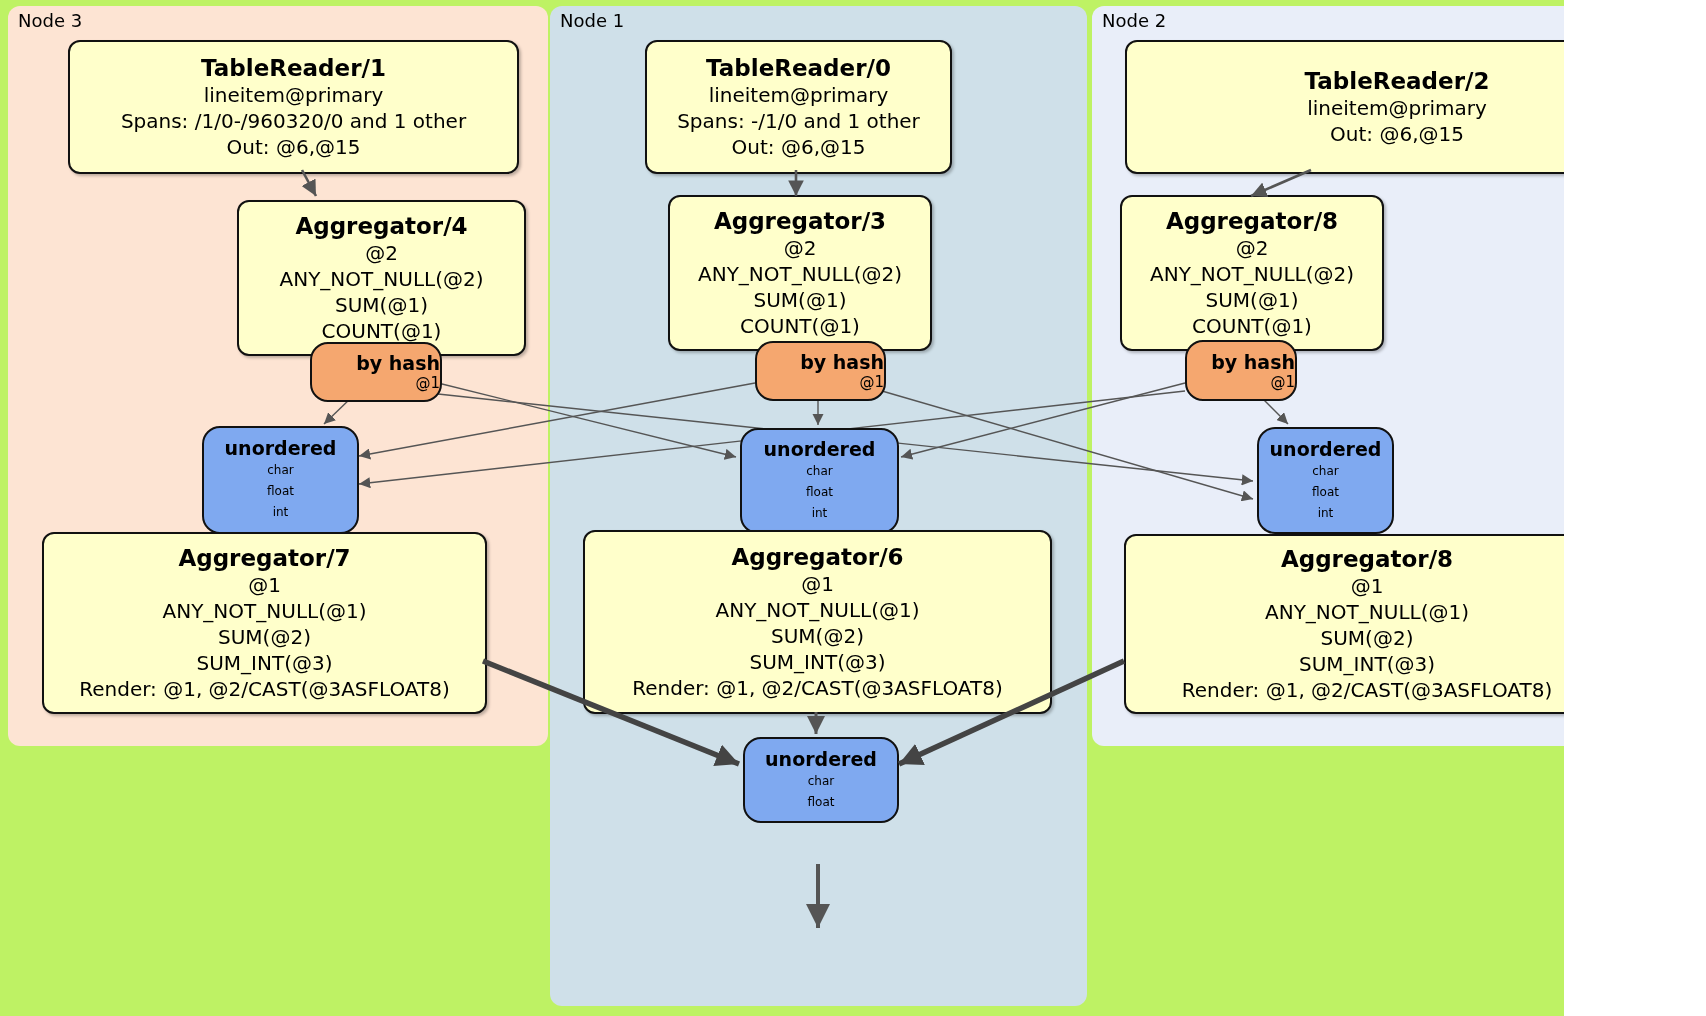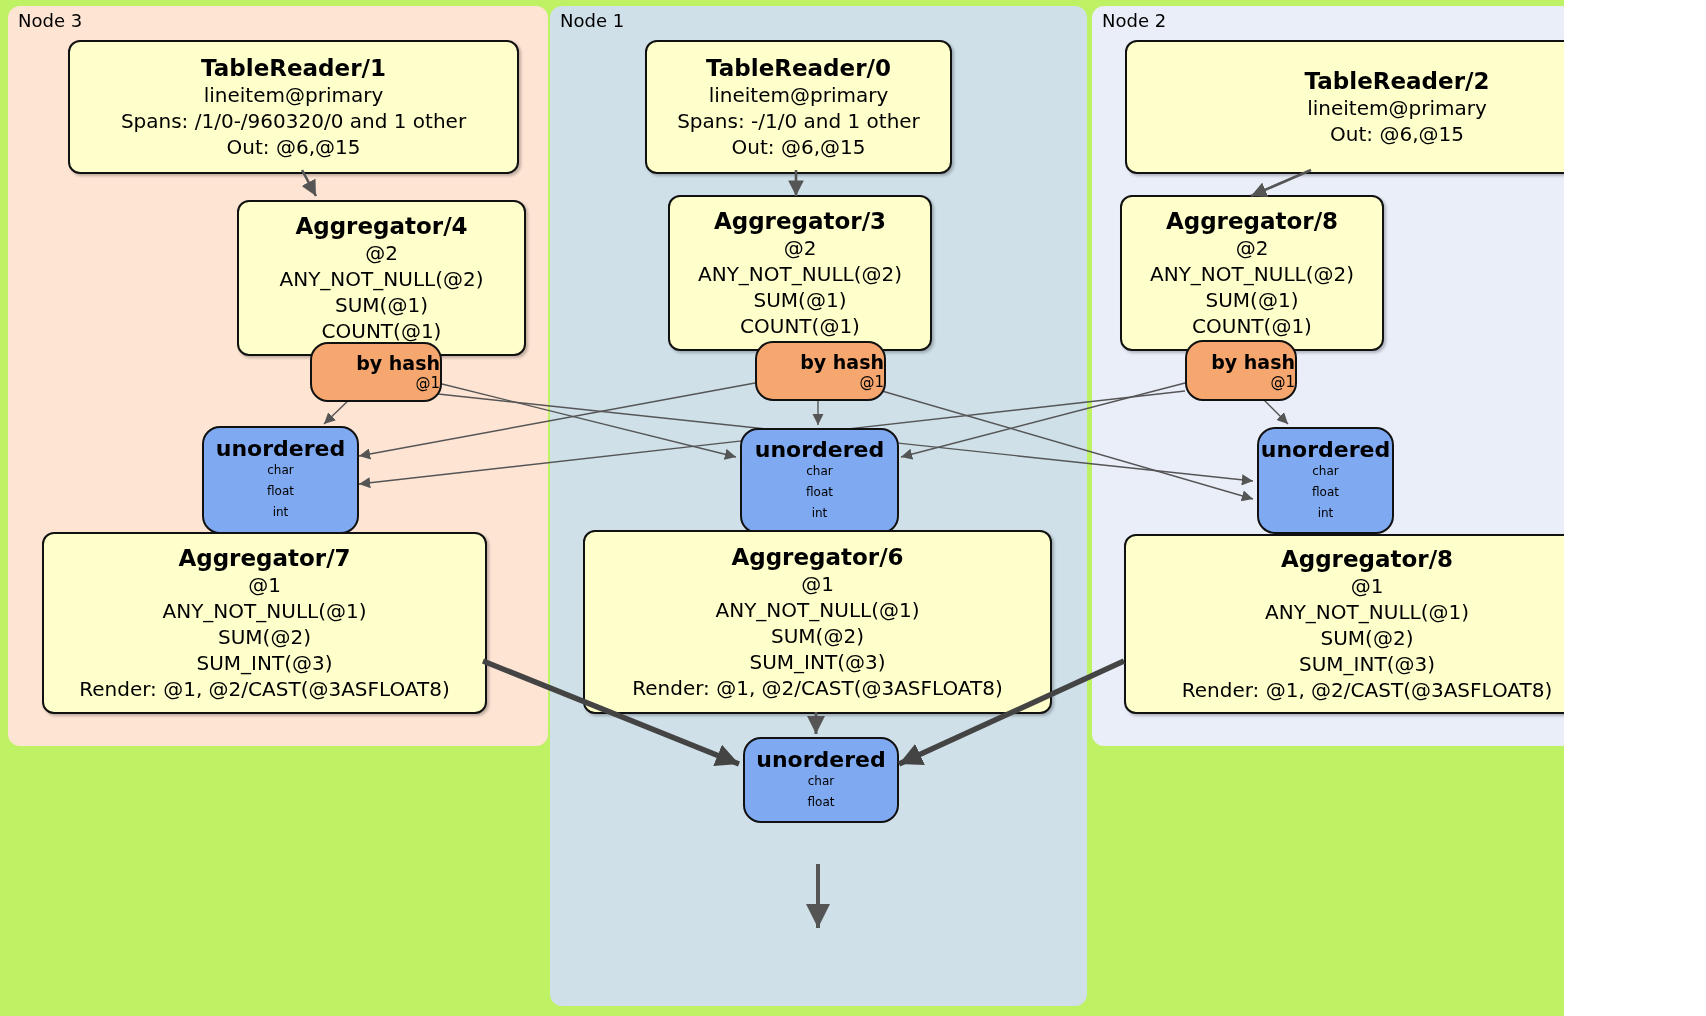--- a/index.html
+++ b/index.html
@@ -24,21 +24,21 @@
   .ptitle{font-weight:bold;font-size:23px;line-height:28px;color:#000;}
   .pline{font-size:20px;line-height:26px;color:#000;white-space:nowrap;}
   .router{position:absolute;background:var(--router-bg);border:2px solid var(--box-border);
         border-radius:18px;z-index:2;display:flex;flex-direction:column;justify-content:center;
         align-items:flex-end;text-align:center;}
   .rtitle{font-weight:bold;font-size:19px;line-height:22px;color:#000;}
   .rdetail{font-size:15px;line-height:18px;color:#000;}
   .sync{position:absolute;background:var(--sync-bg);border:2px solid var(--box-border);
         border-radius:18px;z-index:2;display:flex;flex-direction:column;justify-content:center;
         align-items:center;text-align:center;}
-  .stitle{font-weight:bold;font-size:22px;line-height:23px;color:#000;}
+  .stitle{font-weight:bold;font-size:19px;line-height:23px;color:#000;}
   .sline{font-size:12px;line-height:21px;color:#000;}
   .small-box .ptitle{font-size:24px;}
 </style>
 </head>
 <body>
 
 <div class="canvas">
 
   <div class="panel p3" style="left:8px;top:6px;width:540px;height:740px"></div>
   <div class="panel p1" style="left:550px;top:6px;width:537px;height:1000px"></div>

